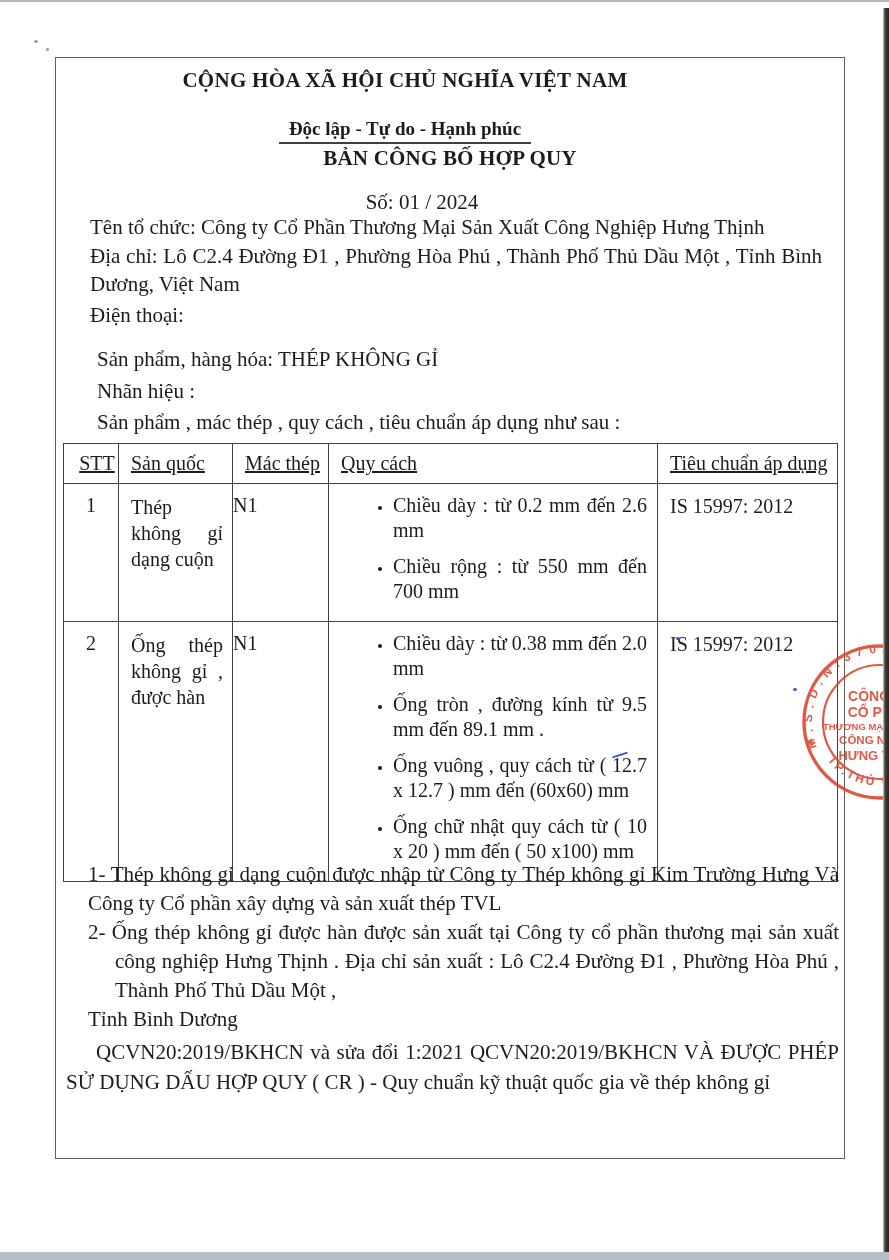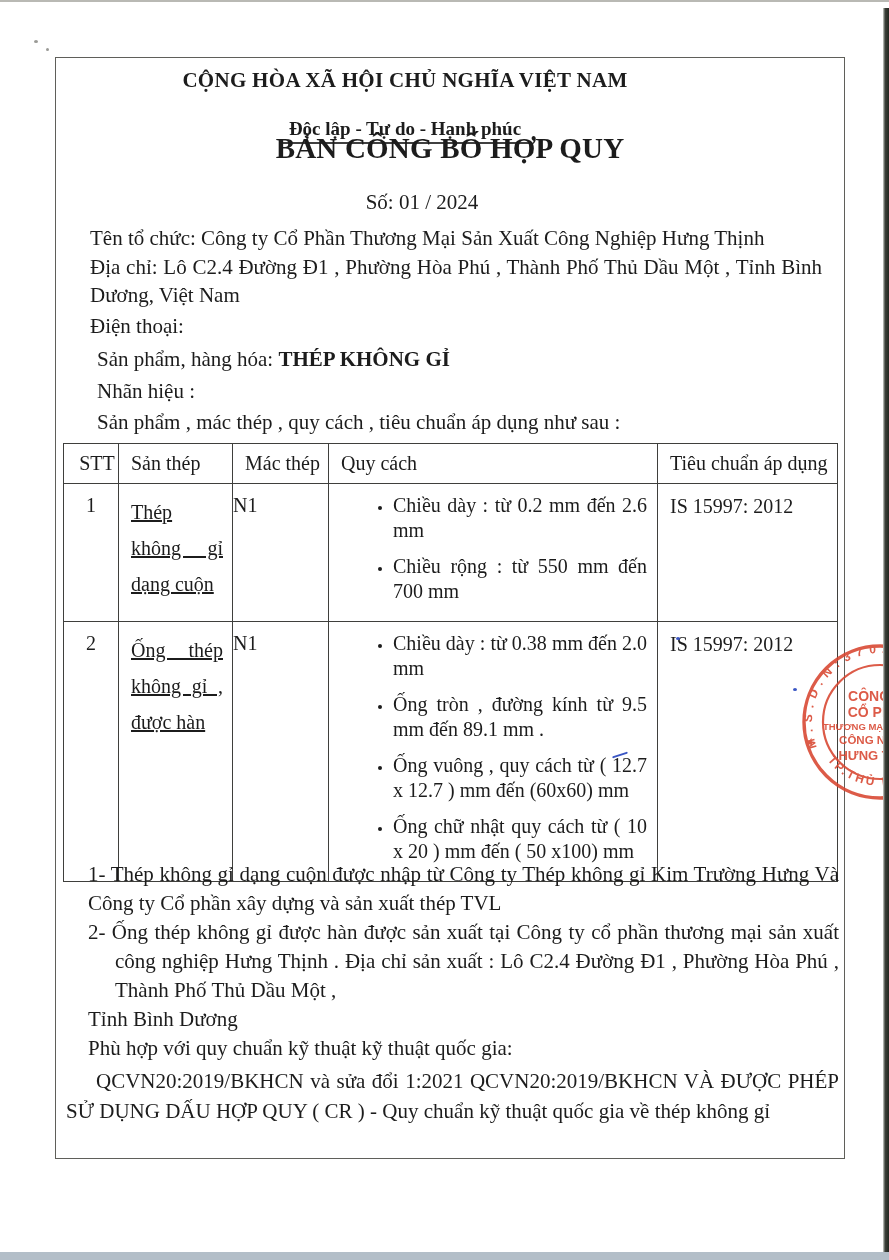--- a/index.html
+++ b/index.html
@@ -21,42 +21,42 @@
   
   .page-border { position:absolute; left:55px; top:57px; width:790px; height:1102px;
       border:1.6px solid #5f5f5a; background:transparent; }
 
   
   .doc-head { position:absolute; left:55px; top:68px; width:700px; text-align:center; }
   .national-title { font-size:21px; font-weight:bold; letter-spacing:.3px; }
   .motto { display:inline-block; margin-top:7px; font-size:19px; font-weight:bold;
       border-bottom:2px solid #404040; padding:0 10px 2px 10px; }
 
-  .doc-title { position:absolute; left:55px; top:132px; width:790px; text-align:center;
-      font-size:29px; font-weight:bold; letter-spacing:.2px; }
+  .doc-title { position:absolute; left:55px; top:146px; width:790px; text-align:center;
+      font-size:21px; font-weight:bold; letter-spacing:.2px; }
   .doc-number { position:absolute; left:55px; top:190px; width:734px; text-align:center; font-size:21px; }
 
   
-  .org-block { position:absolute; left:90px; top:224px; width:732px; font-size:21px; line-height:28.5px; text-align:justify; }
+  .org-block { position:absolute; left:90px; top:213px; width:732px; font-size:21px; line-height:28.5px; text-align:justify; }
   .org-block p { margin:0; }
   .org-block .phone { margin-top:2px; }
 
   .product-block { position:absolute; left:97px; top:344px; width:726px; font-size:21px; line-height:31.5px; }
-  .product-name { font-weight:bold; }
+  .product-name { font-weight:normal; }
 
   
   table.spec { position:absolute; left:63px; top:443px; width:774px; border-collapse:collapse;
       font-size:20px; table-layout:fixed; }
   table.spec td { border:1.4px solid #3f3f3c; vertical-align:top; }
-  table.spec tr.hdr td { height:40px; vertical-align:middle; padding:0 0 0 12px; }
+  table.spec tr.hdr td { height:40px; vertical-align:middle; padding:0 0 0 12px;text-decoration:underline; }
   table.spec td.c { text-align:center; padding-left:0; }
   table.spec tr.r1 td { height:101px; }
   table.spec tr.r2 td { height:231px; }
   td.stt { text-align:center; padding-top:10px; }
-  td.sp  { padding:10px 9px 8px 12px; text-align:justify; line-height:36px;text-decoration:underline; }
+  td.sp  { padding:10px 9px 8px 12px; text-align:justify; line-height:26px; }
   td.mt  { text-align:left; padding-top:10px; }
   td.qc  { padding:9px 8px 6px 0; }
   td.qc ul { margin:0; padding-left:64px; }
   td.qc li { list-style:disc; margin-bottom:11px; text-align:justify; line-height:25px; padding-right:2px; }
   td.qc li::marker { font-size:15px; }
   td.tc  { padding:10px 2px 0 12px; line-height:25px; }
 
   
   .notes { position:absolute; left:66px; top:860px; width:773px; font-size:21px; line-height:29px; }
   .notes .ind { padding-left:22px; }
@@ -99,21 +99,21 @@
     <colgroup>
         <col style="width:55px">
         <col style="width:114px">
         <col style="width:96px">
         <col style="width:329px">
         <col style="width:180px">
       </colgroup>
     <tbody>
         <tr class="hdr">
       <td class="c">STT</td>
-      <td>Sản thép</td>
+      <td>Sản quốc</td>
       <td>Mác thép</td>
       <td>Quy cách</td>
       <td>Tiêu chuẩn áp dụng</td>
     </tr>
     <tr class="r1">
       <td class="stt">1</td>
       <td class="sp">Thép không gỉ dạng cuộn</td>
       <td class="mt">N1</td>
       <td class="qc">
         <ul>
@@ -137,21 +137,20 @@
       </td>
       <td class="tc">IS 15997: 2012</td>
     </tr>
   </tbody>
     </table>
 
   <div class="notes">
     <p class="ind note1">1- Thép không gỉ dạng cuộn được nhập từ Công ty Thép không gỉ Kim Trường Hưng Và Công ty Cổ phần xây dựng và sản xuất thép TVL</p>
     <p class="ind note-hang"><span>2-</span> <span>Ống thép không gỉ được hàn được sản xuất tại Công ty cổ phần thương mại sản xuất công nghiệp Hưng Thịnh . Địa chỉ sản xuất : Lô C2.4 Đường Đ1 , Phường Hòa Phú , Thành Phố Thủ Dầu Một ,</span></p>
     <p class="ind">Tỉnh Bình Dương</p>
-    <p class="ind">Phù hợp với quy chuẩn kỹ thuật kỹ thuật quốc gia:</p>
     <p class="final-para">QCVN20:2019/BKHCN và sửa đổi 1:2021 QCVN20:2019/BKHCN VÀ ĐƯỢC PHÉP SỬ DỤNG DẤU HỢP QUY ( CR ) -  Quy chuẩn kỹ thuật quốc gia về thép không gỉ</p>
   </div>
 
   <svg class="stamp" viewBox="0 0 170 170" aria-hidden="true">
     <defs>
       <path id="arcTop" d="M 23,112 A 68,68 0 1 1 147,112"></path>
       <path id="arcBottom" d="M 30,120 A 67,67 0 0 0 140,120"></path>
     </defs>
     <circle cx="85" cy="85" r="76" fill="none" stroke-width="3.4" stroke="#d8452f"></circle>
     <circle cx="85" cy="85" r="57" fill="none" stroke-width="2.2" stroke="#d8452f"></circle>

